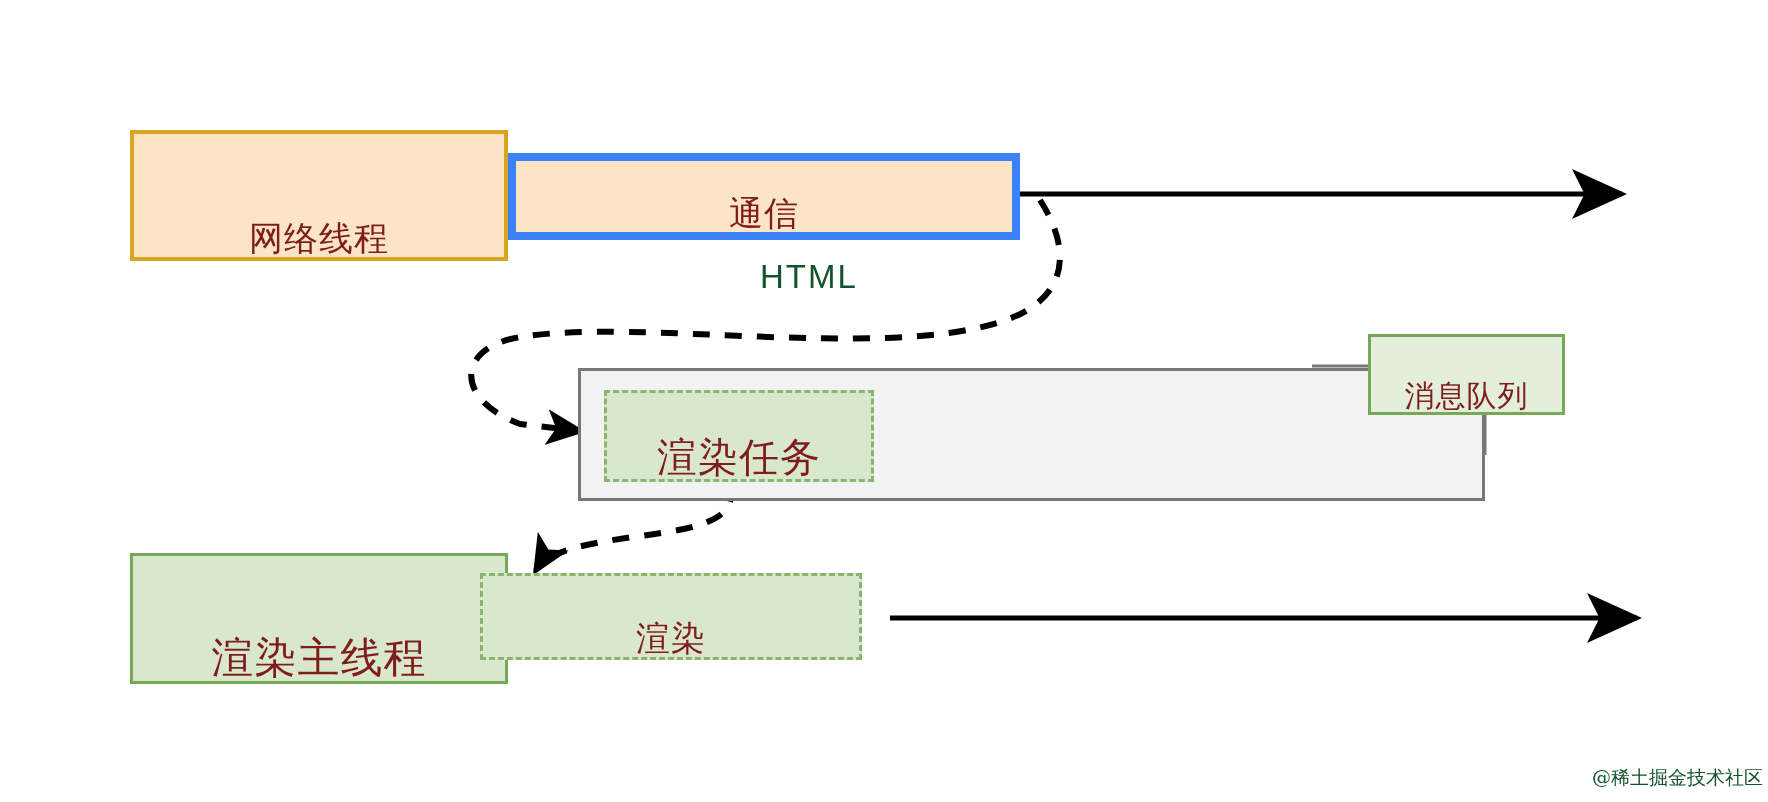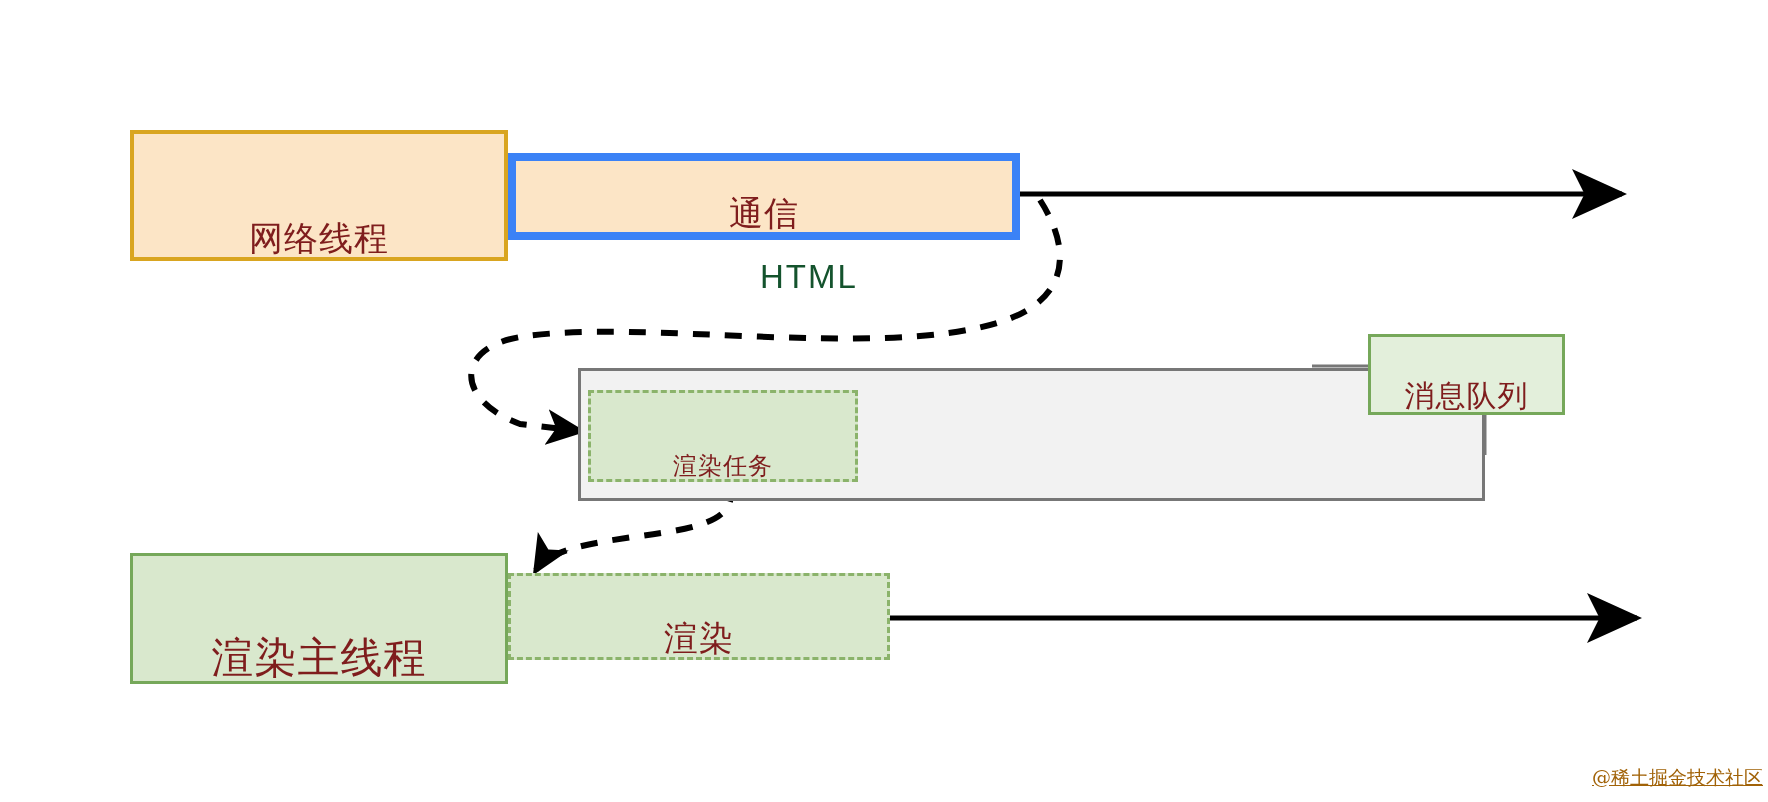--- a/index.html
+++ b/index.html
@@ -51,45 +51,45 @@
   #render-thread-box {
     left: 130px;
     top: 553px;
     width: 378px;
     height: 131px;
     background: #d9e8cd;
     border: 3px solid #76a85a;
     font-size: 42px;
   }
   #render-box {
-    left: 508px;
+    left: 480px;
     top: 573px;
     width: 382px;
     height: 87px;
     background: #d9e8cd;
     border: 3px dashed #8bb36b;
     font-size: 34px;
   }
   
   #queue-container {
     left: 578px;
     top: 368px;
     width: 907px;
     height: 133px;
     background: #f2f2f2;
     border: 3px solid #777777;
   }
   #render-task-box {
-    left: 588px;
+    left: 604px;
     top: 390px;
     width: 270px;
     height: 92px;
     background: #d9e8cd;
     border: 3px dashed #8bb36b;
-    font-size: 24px;
+    font-size: 40px;
   }
   #queue-label-box {
     left: 1368px;
     top: 334px;
     width: 197px;
     height: 81px;
     background: #e3efdb;
     border: 3px solid #76a85a;
     font-size: 30px;
   }
@@ -102,23 +102,22 @@
   #html-label {
     left: 760px;
     top: 258px;
     font-size: 33px;
     letter-spacing: 2px;
   }
   #watermark {
     left: 1592px;
     top: 765px;
     font-size: 19px;
-    color: #a16207;
+    color: #14532d;
     font-family: "DejaVu Serif", "Liberation Serif", serif;
-    text-decoration: underline;
   }
   svg.overlay {
     position: absolute;
     left: 0;
     top: 0;
     width: 1768px;
     height: 802px;
     pointer-events: none;
   }
 </style>

